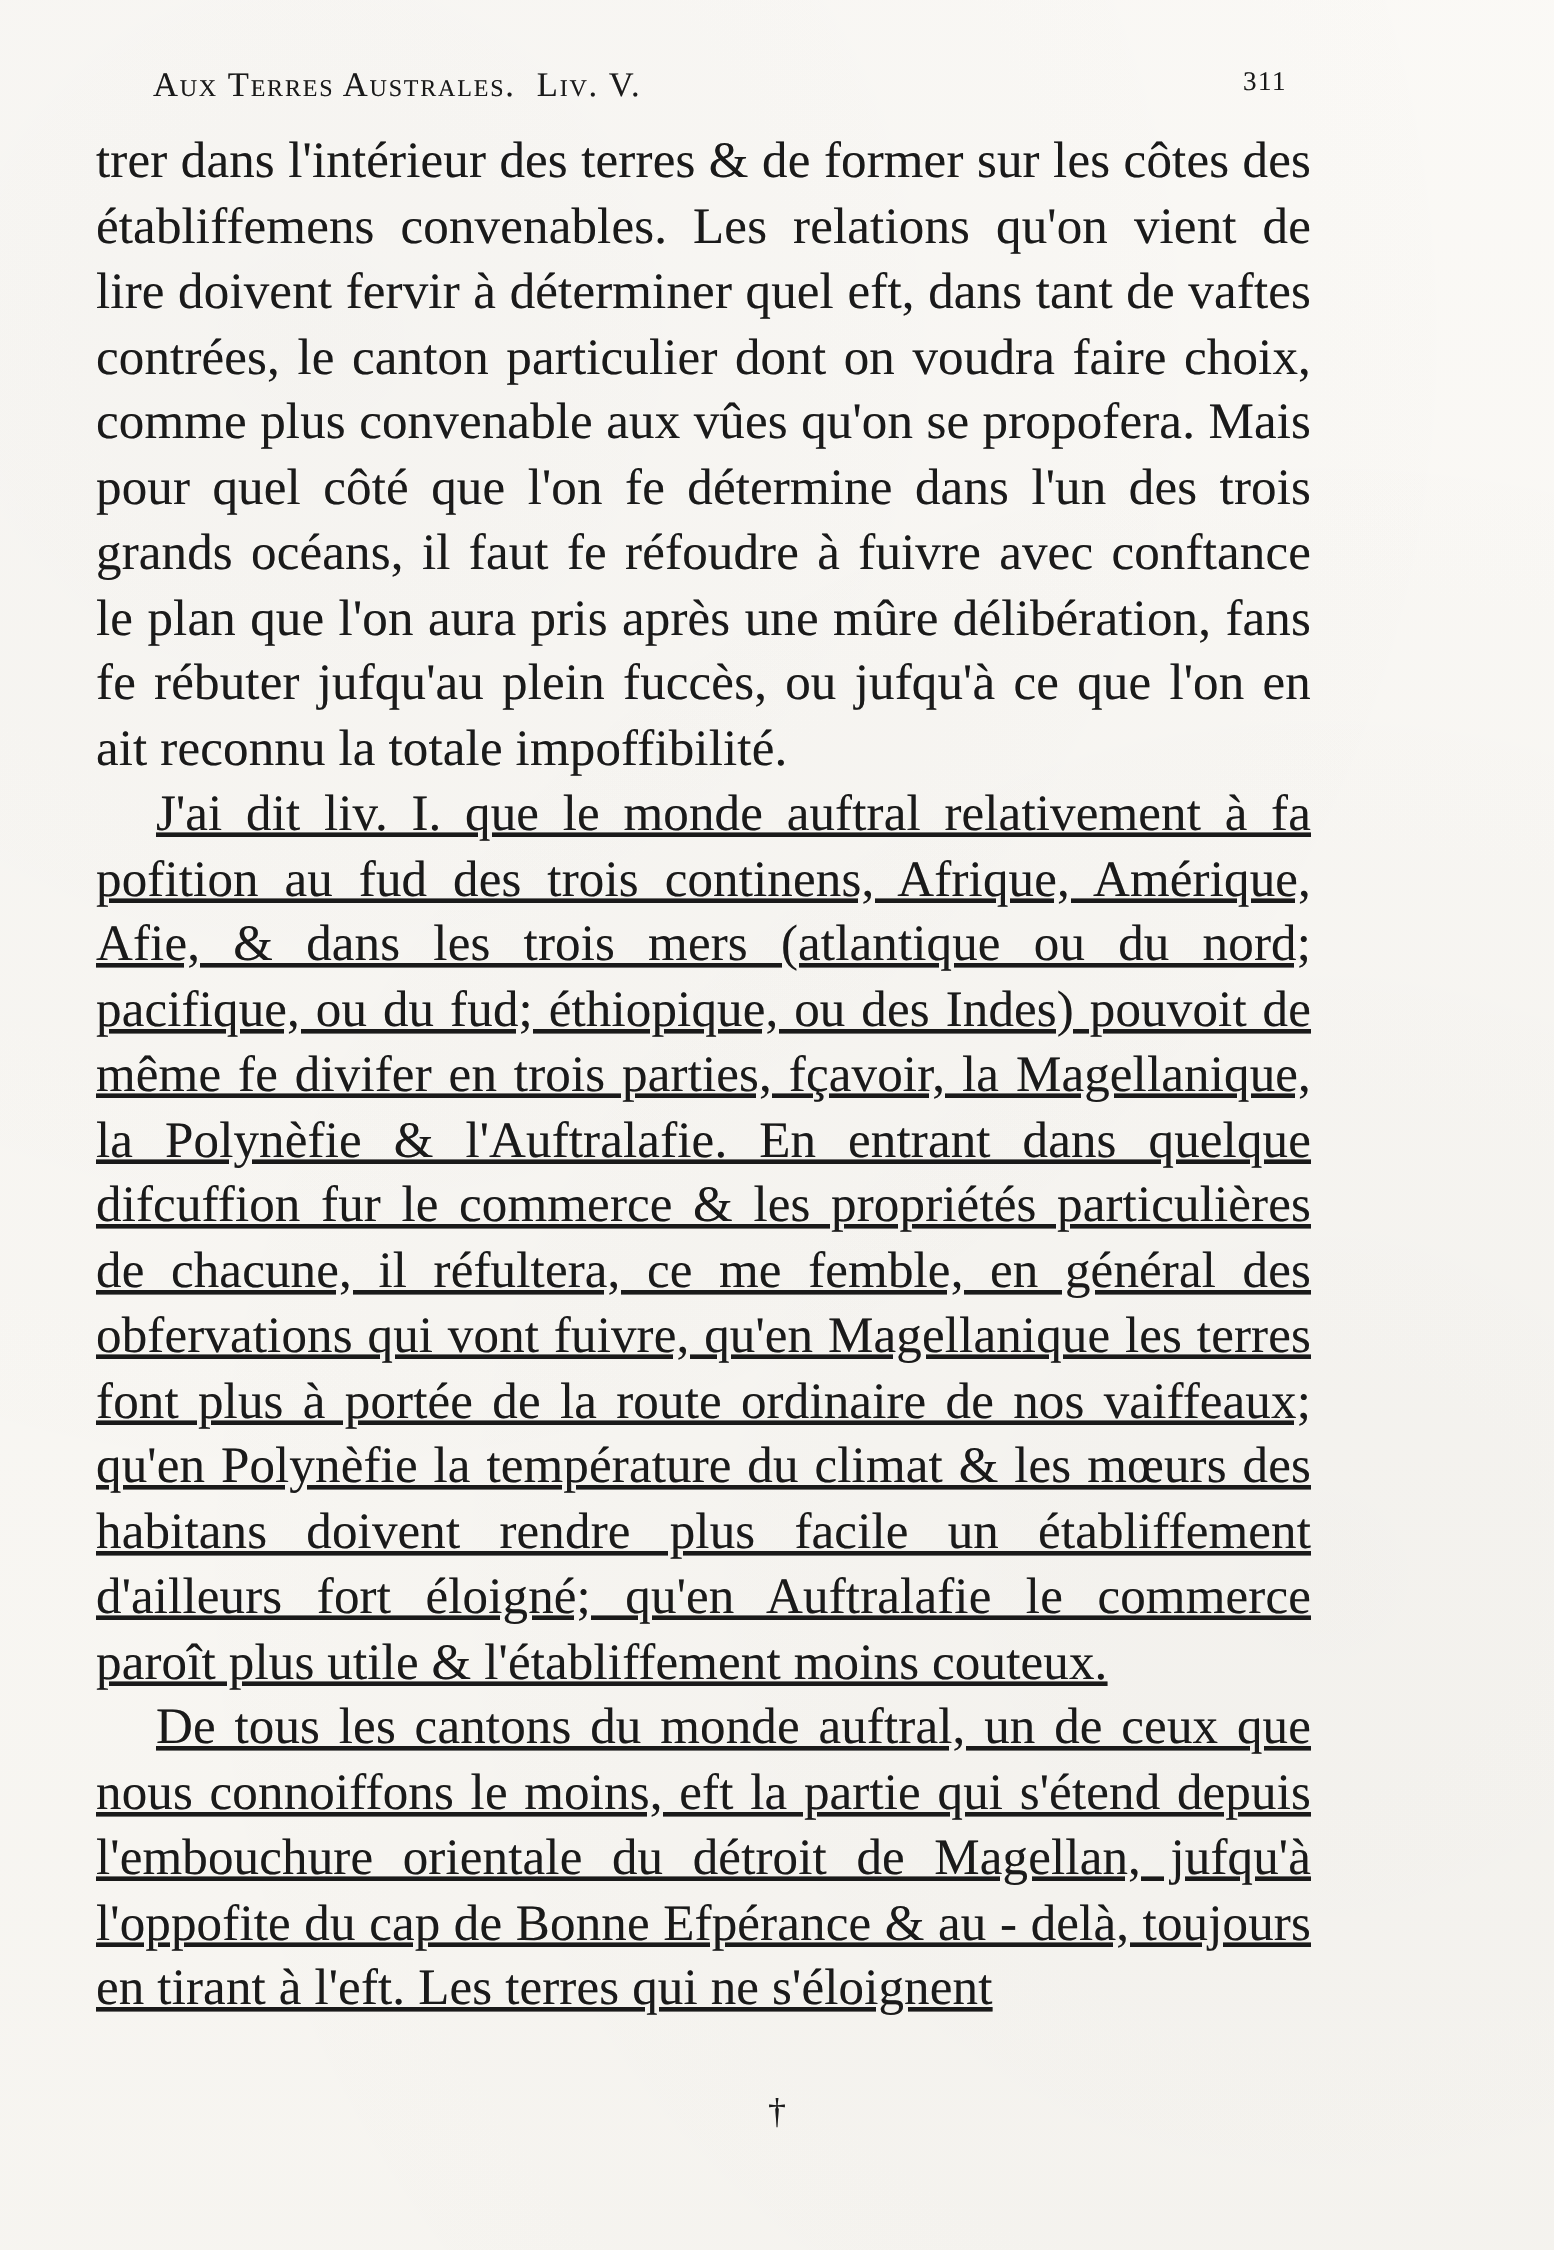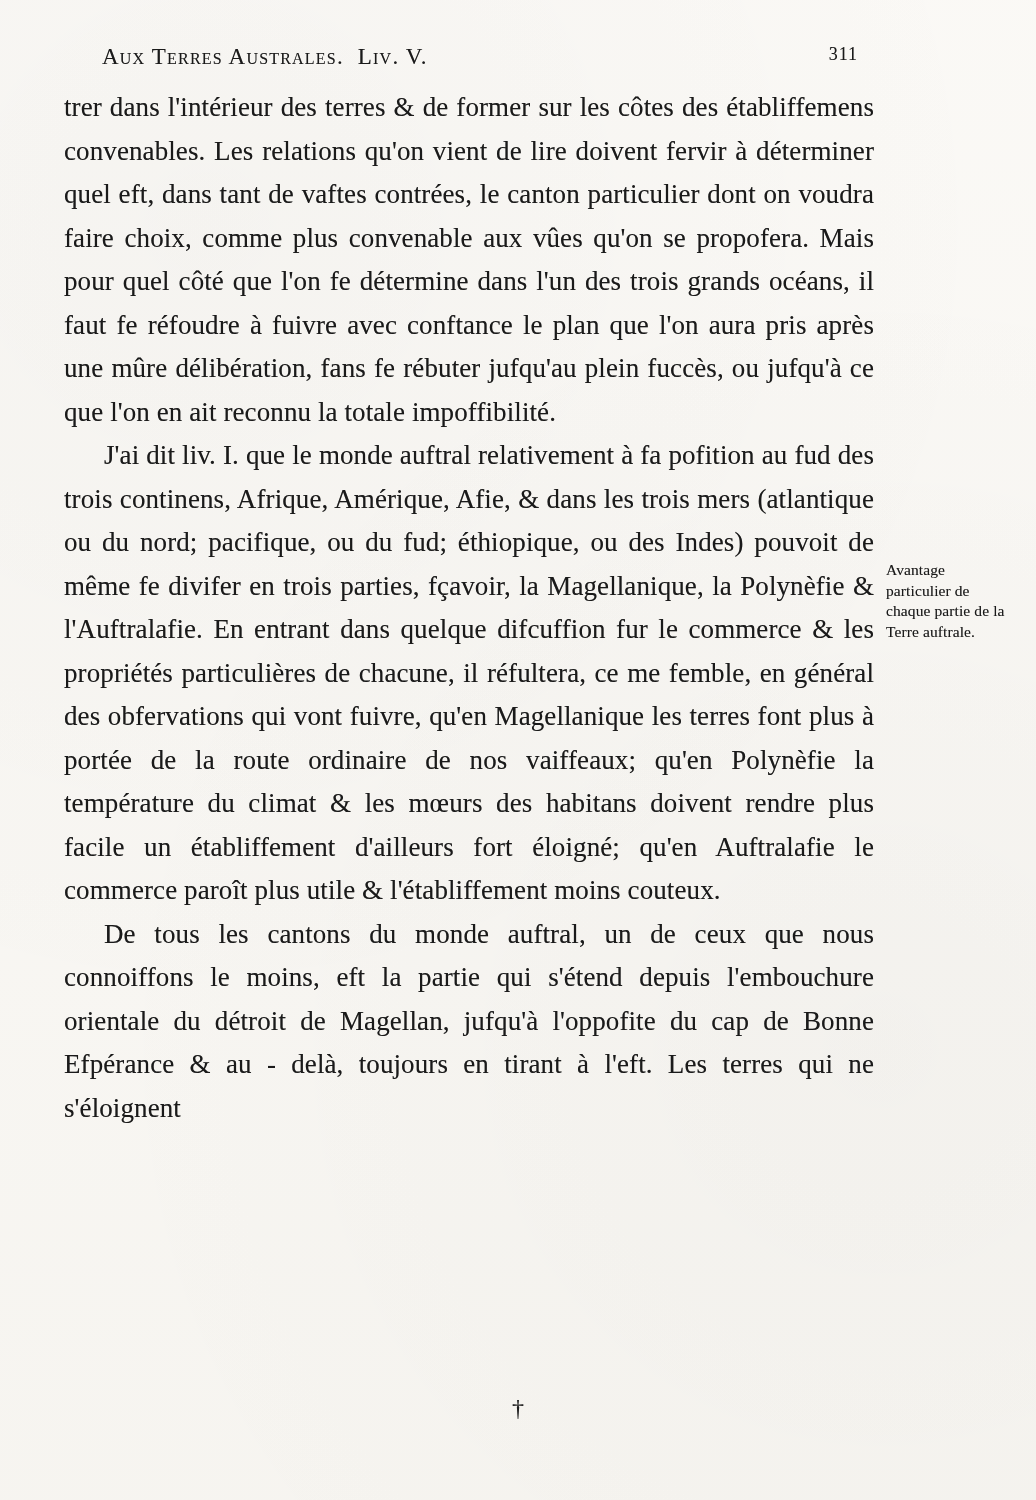--- a/index.html
+++ b/index.html
@@ -67,28 +67,29 @@
     letter-spacing: 1px;
   }
   .body-col {
     position: absolute;
     left: 64px;
     top: 86px;
     width: 810px;
   }
   p.para {
     margin: 0;
-    font-size: 27px;
+    font-size: 34px;
     line-height: 43.5px;
     text-align: justify;
     text-justify: inter-word;
     letter-spacing: 0.1px;
   }
   p.para.indent {
     text-indent: 40px;
+    text-decoration: underline;
   }
   p.para + p.para {
     margin-top: 0px;
   }
 
   .marginal {
     position: absolute;
     width: 120px;
     font-size: 15.5px;
     line-height: 20.5px;
@@ -127,18 +128,17 @@
       <span class="rh-main">Aux Terres Australes.</span><span class="rh-book">Liv. V.</span>
       <span class="rh-page">311</span>
     </div>
 
     <div class="body-col">
       <p class="para ink">trer dans l'intérieur des terres &amp; de former sur les côtes des établiffemens convenables. Les relations qu'on vient de lire doivent fervir à déterminer quel eft, dans tant de vaftes contrées, le canton particulier dont on voudra faire choix, comme plus convenable aux vûes qu'on se propofera. Mais pour quel côté que l'on fe détermine dans l'un des trois grands océans, il faut fe réfoudre à fuivre avec conftance le plan que l'on aura pris après une mûre délibération, fans fe rébuter jufqu'au plein fuccès, ou jufqu'à ce que l'on en ait reconnu la totale impoffibilité.</p>
       <p class="para indent ink">J'ai dit liv. I. que le monde auftral relativement à fa pofition au fud des trois continens, Afrique, Amérique, Afie, &amp; dans les trois mers (atlantique ou du nord; pacifique, ou du fud; éthiopique, ou des Indes) pouvoit de même fe divifer en trois parties, fçavoir, la Magellanique, la Polynèfie &amp; l'Auftralafie. En entrant dans quelque difcuffion fur le commerce &amp; les propriétés particulières de chacune, il réfultera, ce me femble, en général des obfervations qui vont fuivre, qu'en Magellanique les terres font plus à portée de la route ordinaire de nos vaiffeaux; qu'en Polynèfie la température du climat &amp; les mœurs des habitans doivent rendre plus facile un établiffement d'ailleurs fort éloigné; qu'en Auftralafie le commerce paroît plus utile &amp; l'établiffement moins couteux.</p>
       <p class="para indent ink">De tous les cantons du monde auftral, un de ceux que nous connoiffons le moins, eft la partie qui s'étend depuis l'embouchure orientale du détroit de Magellan, jufqu'à l'oppofite du cap de Bonne Efpérance &amp; au - delà, toujours en tirant à l'eft. Les terres qui ne s'éloignent</p>
     </div>
 
-    <div class="marginal marginal-1 ink">Avantage particulier de chaque partie de la Terre auftrale.</div>
 
     <div class="signature ink">†</div>
 
   </div>
 </div>
 
 </body></html>

